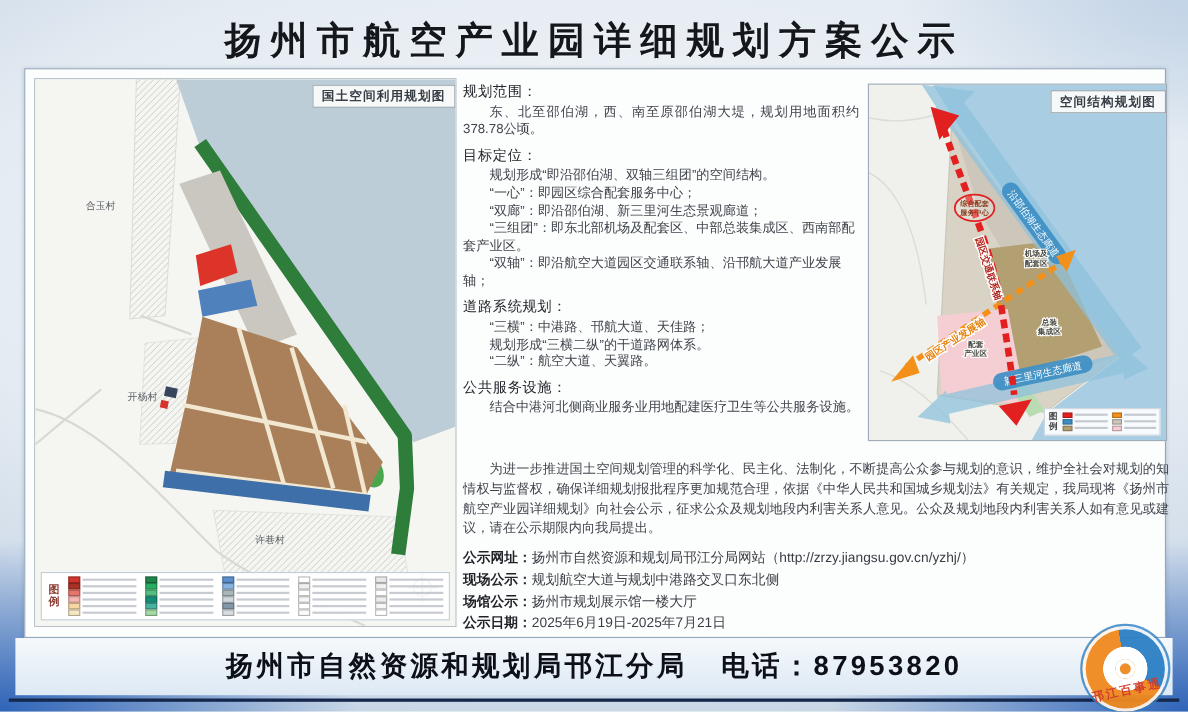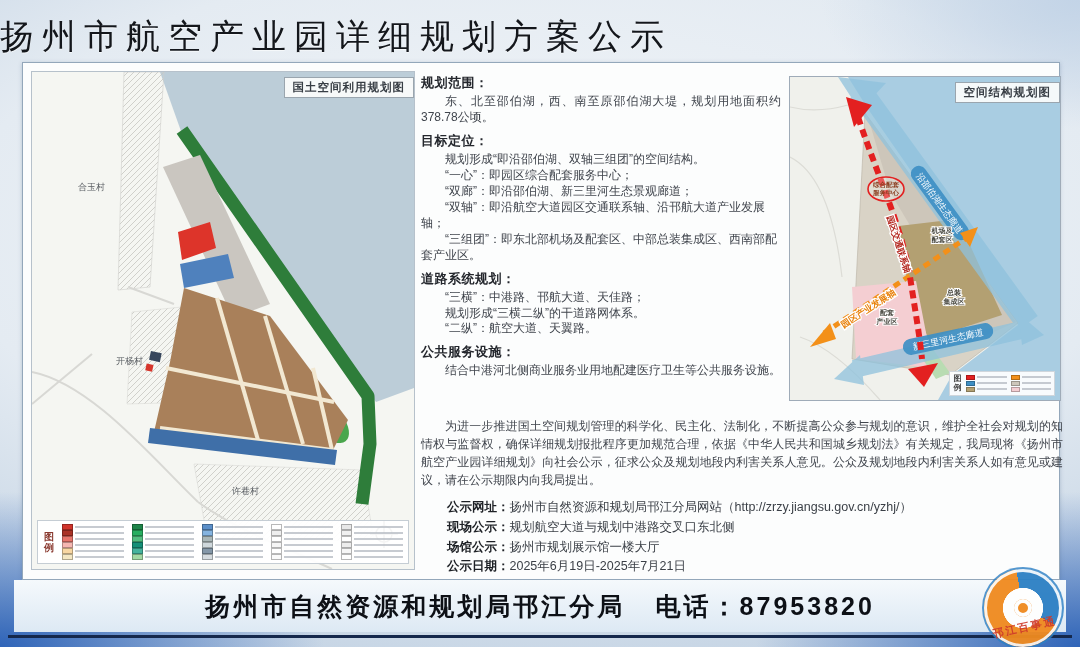--- a/index.html
+++ b/index.html
@@ -4,22 +4,22 @@
 <style>
   html,body{margin:0;padding:0;}
   .page{position:relative;width:1080px;height:647px;overflow:hidden;
     font-family:"Liberation Sans","DejaVu Sans",sans-serif;
     background:
       radial-gradient(30% 24% at 0% 100%, #2f64b8 0%, rgba(47,100,184,0) 100%),
       radial-gradient(30% 24% at 100% 100%, #2f64b8 0%, rgba(47,100,184,0) 100%),
       radial-gradient(24% 20% at 100% 0%, #c3d4e7 0%, rgba(195,212,231,0) 100%),
       radial-gradient(120% 95% at 50% 36%, #f3f6f9 0%, #e4ebf2 45%, #c2d2e3 74%, #8aa8ca 100%);
   }
-  .main-title{position:absolute;top:14px;left:0;right:0;
-    font-size:34px;font-weight:400;letter-spacing:8px;color:#14171c;
+  .main-title{position:absolute;top:14px;left:0;right:0;text-align:center;
+    font-size:34px;font-weight:700;letter-spacing:8px;color:#14171c;
     text-shadow:0 1px 1px rgba(255,255,255,.65);}
   .panel{position:absolute;left:22px;top:62px;width:1036px;height:516px;
     background:#fcfdfd;border:1px solid #93a7ba;box-shadow:0 1px 4px rgba(40,70,110,.25);}
   
   .map-left{position:absolute;left:8px;top:8px;width:382px;height:497px;
     border:1px solid #b6c1cb;background:#f5f6f2;overflow:hidden;}
   .map-right{position:absolute;left:766px;top:13px;width:270px;height:323px;
     border:1px solid #9fabb8;background:#eef0ea;overflow:hidden;}
   .map-title{position:absolute;top:5px;right:0;font-size:11.5px;font-weight:bold;
     color:#383e45;background:rgba(252,253,252,.92);border:1px solid #9aa5ae;
@@ -39,28 +39,28 @@
   .rlg-wrap{position:absolute;right:5px;bottom:4px;width:106px;z-index:5;
     background:rgba(255,255,255,.92);border:1px solid #cfd6dc;
     display:flex;gap:4px;padding:2px 3px;box-sizing:border-box;}
   .rlg-title{font-size:8px;font-weight:bold;color:#444;width:9px;line-height:1.2;text-align:center;}
   .rlg-grid{flex:1;display:grid;grid-template-columns:1fr 1fr;gap:2px 4px;align-content:center;}
   .rlg-row{display:flex;align-items:center;gap:2px;height:4px;}
   .rlg-sw{width:7px;height:3.5px;border:0.5px solid rgba(0,0,0,.25);flex:none;}
   .rlg-tx{flex:1;height:2px;background:#b4bac1;opacity:.75;}
   
   .text-col{position:absolute;left:398px;top:5px;width:360px;color:#40454d;}
-  .sec-head{font-size:13px;font-weight:bold;color:#24272d;margin:6px 0 2px;letter-spacing:.5px;}
+  .sec-head{font-size:13px;font-weight:normal;color:#24272d;margin:6px 0 2px;letter-spacing:.5px;}
   .sec-body,.sec-line{font-size:12px;line-height:1.33;}
   .sec-line{text-indent:2em;}
   .sec-body{text-indent:2em;text-align:justify;}
   .wide-col{position:absolute;left:398px;top:354px;width:642px;}
   .notice-par{font-size:12px;line-height:1.5;color:#40454d;text-indent:2em;text-align:justify;}
   .info-list{margin-top:9px;}
-  .info-row{font-size:12.5px;line-height:1.58;color:#3a3f46;margin-left:26px;}
+  .info-row{font-size:12.5px;line-height:1.58;color:#3a3f46;}
   .info-label{font-weight:bold;color:#1e2126;}
   
   .footer-bar{position:absolute;left:14px;right:14px;top:580px;height:52px;
     background:linear-gradient(180deg,#f5f9fc 0%,#dde9f4 100%);
     text-align:center;line-height:52px;white-space:nowrap;}
   .footer-org,.footer-phone{font-size:25px;font-weight:800;letter-spacing:3px;color:#0d1016;}
   .footer-phone{margin-left:26px;}
   .footer-line{position:absolute;left:8px;right:8px;top:635px;height:3px;background:#15284c;}
   
   .logo{position:absolute;left:984px;top:569px;width:78px;height:78px;border-radius:50%;z-index:8;
@@ -282,22 +282,22 @@
 
     <div class="text-col">
       <div class="sec-head">规划范围：</div>
       <div class="sec-body">东、北至邵伯湖，西、南至原邵伯湖大堤，规划用地面积约378.78公顷。</div>
 
       <div class="sec-head">目标定位：</div>
 
       <div class="sec-line">规划形成“即沿邵伯湖、双轴三组团”的空间结构。</div>
       <div class="sec-line">“一心”：即园区综合配套服务中心；</div>
       <div class="sec-line">“双廊”：即沿邵伯湖、新三里河生态景观廊道；</div>
+      <div class="sec-line">“三组团”：即东北部机场及配套区、中部总装集成区、西南部配套产业区。</div>
       <div class="sec-line">“双轴”：即沿航空大道园区交通联系轴、沿邗航大道产业发展轴；</div>
-      <div class="sec-line">“三组团”：即东北部机场及配套区、中部总装集成区、西南部配套产业区。</div>
 
       <div class="sec-head">道路系统规划：</div>
       <div class="sec-line">“三横”：中港路、邗航大道、天佳路；</div>
       <div class="sec-line">规划形成“三横二纵”的干道路网体系。</div>
       <div class="sec-line">“二纵”：航空大道、天翼路。</div>
 
       <div class="sec-head">公共服务设施：</div>
       <div class="sec-body">结合中港河北侧商业服务业用地配建医疗卫生等公共服务设施。</div>
     </div>
 

